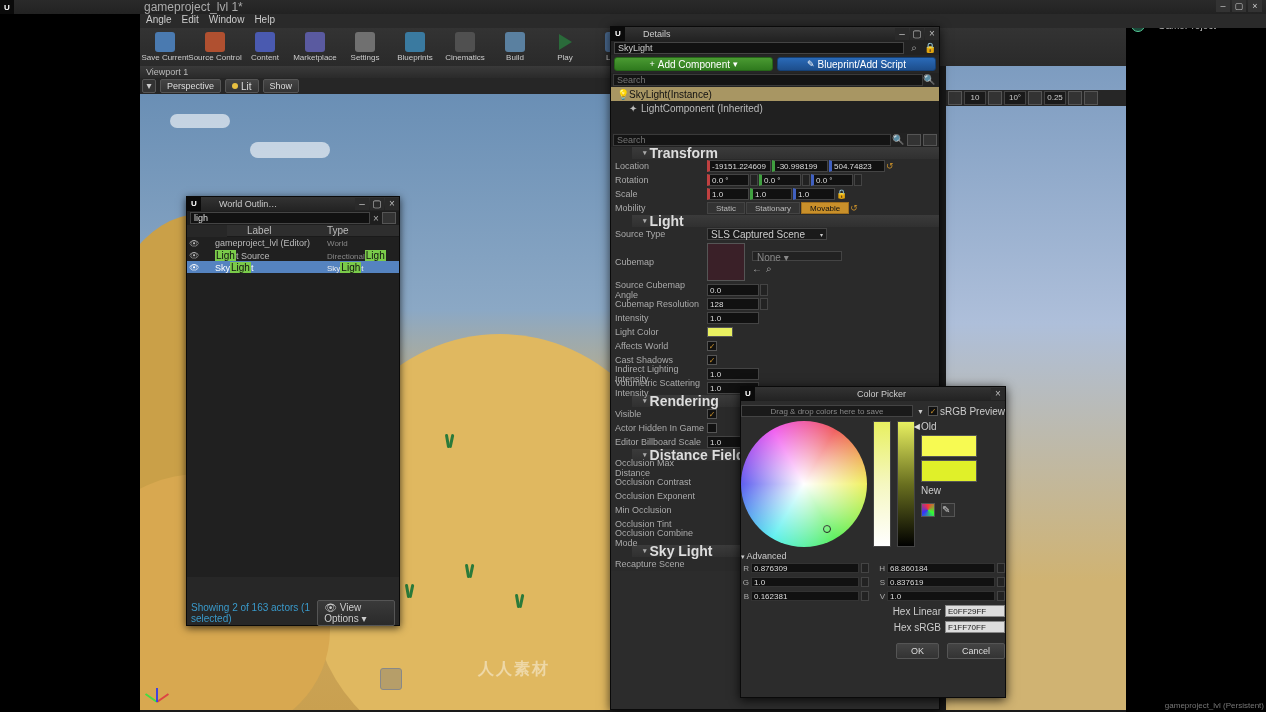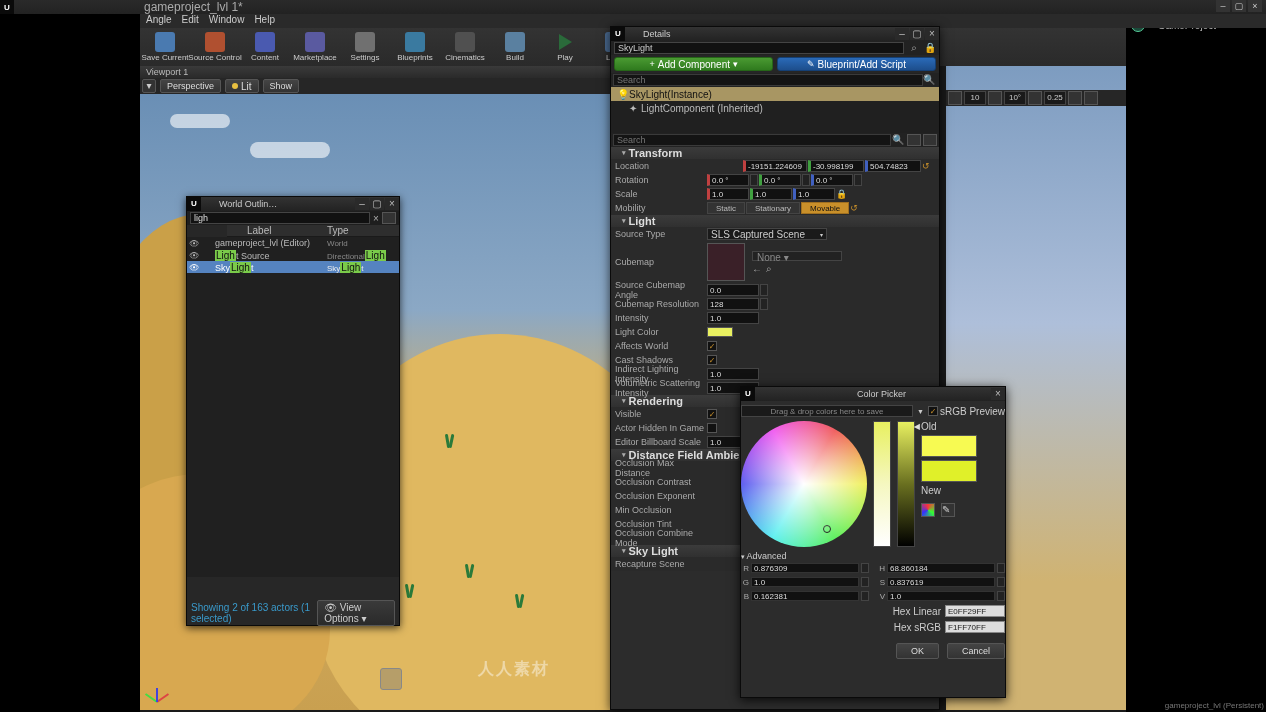--- a/index.html
+++ b/index.html
@@ -98,21 +98,21 @@
 .search-row .sico{width:14px;color:#888;text-align:center;}
 .comp-tree{background:#202020;height:46px;}
 .comp-item{height:14px;display:flex;align-items:center;padding-left:6px;color:#bbb;font-size:9px;}
 .comp-item.sel{background:#a89663;color:#111;}
 .comp-item .ci{width:12px;}
 .comp-item.ind{padding-left:18px;}
 .filter-row{height:14px;display:flex;background:#222;padding:1px 2px;gap:2px;}
 .filter-row input{flex:1;background:#141414;border:1px solid #3a3a3a;color:#888;height:12px;font-size:9px;padding:0 3px;}
 .filter-row .fic{width:14px;height:12px;background:#333;border:1px solid #555;}
 .section{background:#2a2a2a;}
-.sec-head{height:12px;background:linear-gradient(#3b3b3b,#303030);color:#ddd;font-size:11px;font-weight:bold;padding-left:11px;display:flex;align-items:center;}
+.sec-head{height:12px;background:linear-gradient(#3b3b3b,#303030);color:#ddd;font-size:14px;font-weight:bold;padding-left:11px;display:flex;align-items:center;margin-left:21px;}
 .sec-head::before{content:"▾";font-size:7px;margin-right:3px;color:#aaa;}
 .prop-row{height:14px;display:flex;align-items:center;padding:0 4px;}
 .prop-row .lbl{width:92px;color:#aaa;font-size:9px;}
 .prop-row .val{flex:1;display:flex;gap:1px;align-items:center;}
 .num-in{background:#111;border:1px solid #444;color:#ddd;height:12px;font-size:8px;padding:0 2px;}
 .num-in.x{border-left:3px solid #c04040;}
 .num-in.y{border-left:3px solid #40a040;}
 .num-in.z{border-left:3px solid #4060c0;}
 .spin{width:8px;height:12px;background:#222;border:1px solid #444;}
 .mob-btn{height:12px;padding:0 8px;font-size:8px;border:1px solid #444;background:#333;color:#bbb;}
@@ -369,21 +369,21 @@
       <span class="sico">🔍</span>
       <span class="fic"></span>
       <span class="fic"></span>
     </div>
 
     <div class="section">
       <div class="sec-head">Transform</div>
       <div class="prop-row">
           <span class="lbl">Location</span>
         <div class="val">
-          <input class="num-in x" style="width: 64px; margin-left: 36px;" value="-19151.224609">
+          <input class="num-in x" style="width: 64px;" value="-19151.224609">
           <input class="num-in y" style="width: 56px;" value="-30.998199">
           <input class="num-in z" style="width: 56px;" value="504.74823">
           <span class="reset">↺</span>
         </div>
         </div>
       <div class="prop-row">
           <span class="lbl">Rotation</span>
         <div class="val">
           <input class="num-in x" style="width: 42px;" value="0.0 °">
             <span class="spin"></span>

